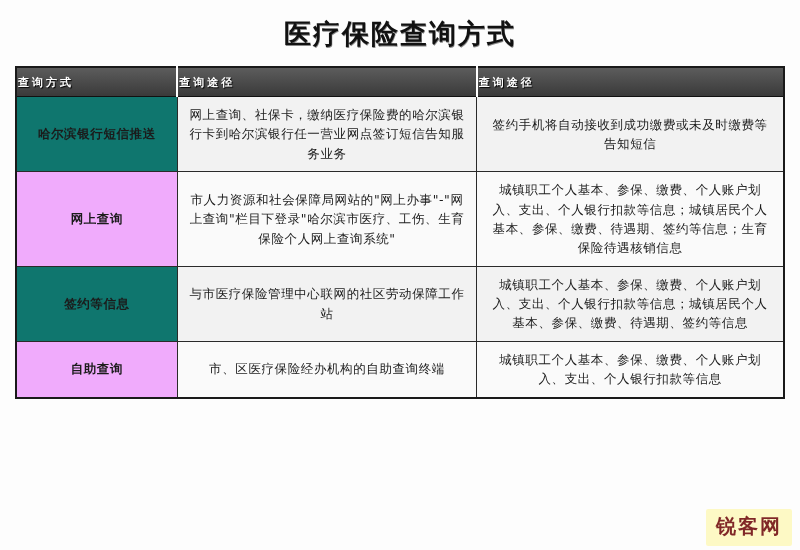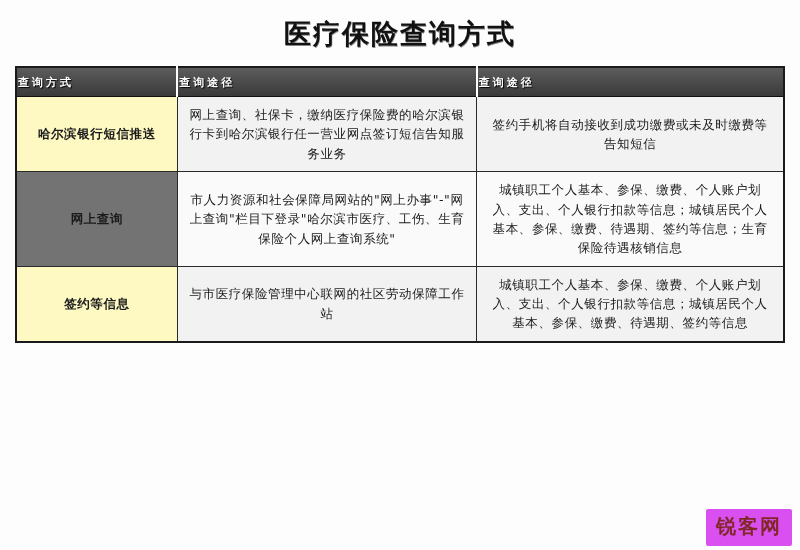--- a/index.html
+++ b/index.html
@@ -76,29 +76,29 @@
     text-align: center;
     font-family: "DejaVu Sans", "Liberation Sans", sans-serif;
   }
   td.method {
     font-weight: bold;
     font-size: 14px;
     letter-spacing: 1.5px;
     background: #f7f7f7;
   }
   tr.band-a td { background: #f2f2f2; }
-  tr.band-a td.method { background: #fef9c3; }
+  tr.band-a td.method { background: #0f766e; }
   tr.band-b td { background: #fafafa; }
-  tr.band-b td.method { background: #737373; }
+  tr.band-b td.method { background: #f0abfc; }
 
   .watermark {
     position: absolute;
     right: 8px;
     bottom: 4px;
-    background: #d946ef;
+    background: #fef9c3;
     color: #7a1c1c;
     font-size: 20px;
     font-weight: bold;
     letter-spacing: 2px;
     padding: 4px 10px 6px 10px;
     border-radius: 2px;
     font-family: Liberation Mono, monospace;
     opacity: 0.95;
   }
 </style>
@@ -132,19 +132,24 @@
         <tr class="band-b">
           <td class="method">网上查询</td>
           <td>市人力资源和社会保障局网站的"网上办事"-"网上查询"栏目下登录"哈尔滨市医疗、工伤、生育保险个人网上查询系统"</td>
           <td>城镇职工个人基本、参保、缴费、个人账户划入、支出、个人银行扣款等信息；城镇居民个人基本、参保、缴费、待遇期、签约等信息；生育保险待遇核销信息</td>
         </tr>
         <tr class="band-a">
           <td class="method">签约等信息</td>
           <td>与市医疗保险管理中心联网的社区劳动保障工作站</td>
           <td>城镇职工个人基本、参保、缴费、个人账户划入、支出、个人银行扣款等信息；城镇居民个人基本、参保、缴费、待遇期、签约等信息</td>
         </tr>
+        <tr class="band-b">
+          <td class="method">自助查询</td>
+          <td>市、区医疗保险经办机构的自助查询终端</td>
+          <td>城镇职工个人基本、参保、缴费、个人账户划入、支出、个人银行扣款等信息</td>
+        </tr>
       </tbody>
     </table>
   </div>
 
   <div class="watermark">锐客网</div>
 
 </div>
 
 </body></html>

